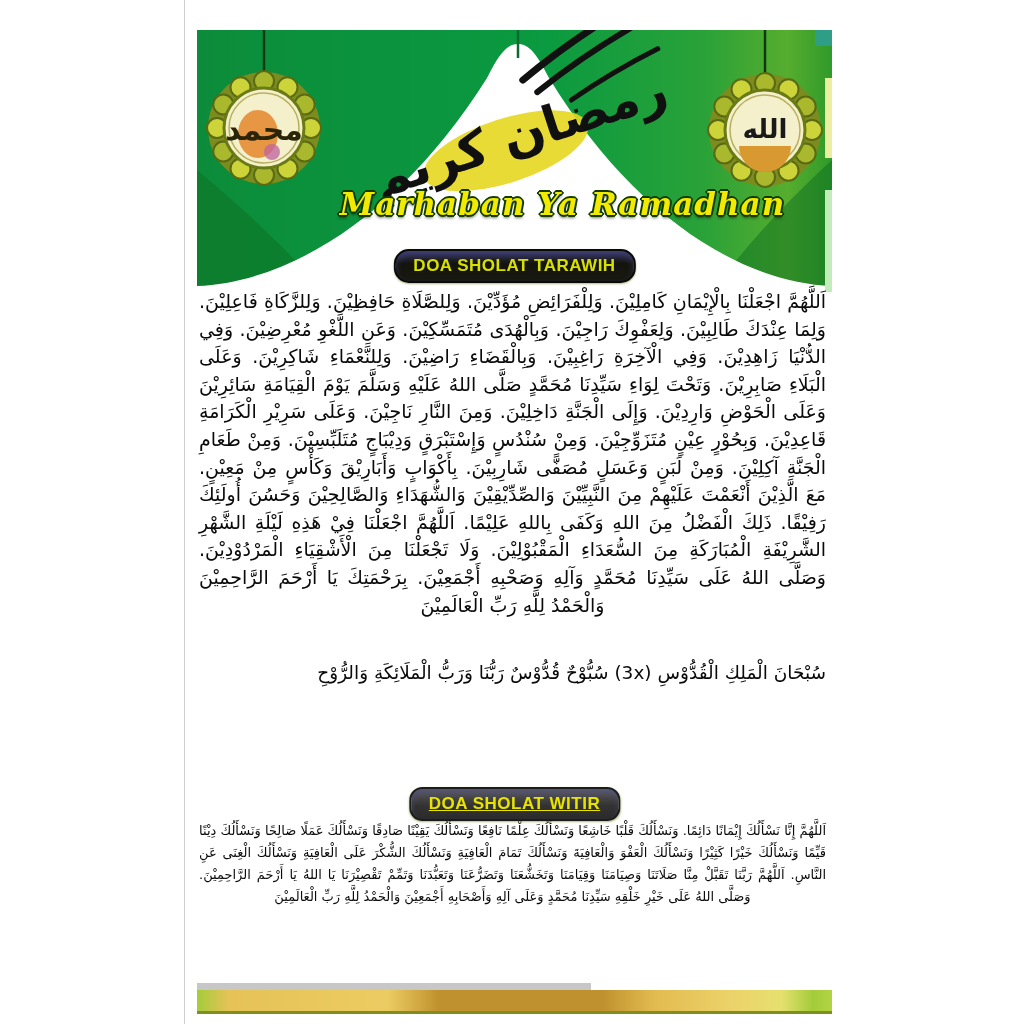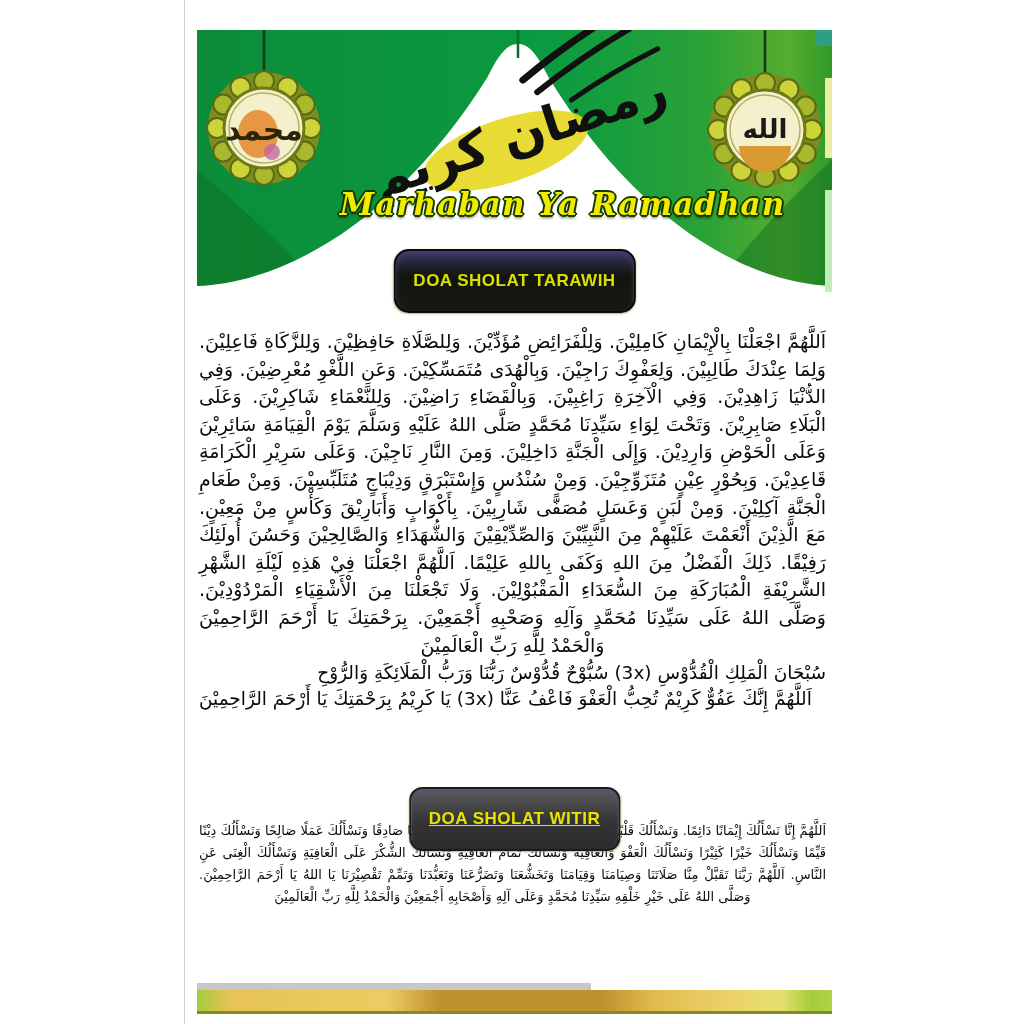--- a/index.html
+++ b/index.html
@@ -17,37 +17,37 @@
     font-family:"DejaVu Serif",serif;font-style:italic;font-weight:bold;
     font-size:31px;letter-spacing:1px;color:#f2ea00;
     text-shadow:-2px 0 #123b00,2px 0 #123b00,0 -2px #123b00,0 2px #123b00,
       -1px -1px #123b00,1px -1px #123b00,-1px 1px #123b00,1px 1px #123b00,
       0 3px 3px rgba(0,0,0,.55);padding-left:48px;}
 
   .banner{position:absolute;left:50%;transform:translateX(-50%);
     background:linear-gradient(180deg,#34345e 0%,#14140e 42%,#191912 100%);
     color:#d8e000;font-family:"Liberation Sans",sans-serif;font-weight:bold;
     font-size:17px;letter-spacing:.5px;white-space:nowrap;
-    padding:20px 18px;border-radius:15px;border:2px solid #0a0a06;
+    padding:5px 18px;border-radius:15px;border:2px solid #0a0a06;
     box-shadow:inset 0 4px 6px rgba(80,80,150,.45),0 1px 2px rgba(120,140,30,.6);
     z-index:2;}
   .banner.b1{top:219px;}
   .banner.b2{top:597px;}
   .banner.b3{top:757px;
     background:linear-gradient(180deg,#5c5c5c 0%,#333333 55%,#2b2b2b 100%);
     border-color:#1c1c1c;border-radius:13px;color:#e8e400;text-decoration:underline;}
   .banner-underline{position:absolute;top:783px;left:50%;
     transform:translateX(-50%);width:188px;height:5px;background:#dde23a;
     z-index:1;}
 
   .prayer{position:absolute;left:2px;right:6px;direction:rtl;color:#0a0a0a;
     text-align:justify;font-family:"DejaVu Sans",sans-serif;}
   .prayer p{margin:0;}
   .p1{top:258px;font-size:19px;line-height:27.6px;}
-  .p1 p{text-align-last:center;margin-top:40px;}
+  .p1 p{text-align-last:center;}
   .p2{top:630px;font-size:18.5px;line-height:25.5px;}
   .p2 .last-right{text-align-last:right;}
   .p2 .last-left{text-align-last:left;}
   .p3{top:790px;font-size:13px;line-height:22px;}
   .p3 p{text-align-last:center;}
 
   .footer-bar{position:absolute;top:953px;left:0;width:635px;}
   .footer-bar .gray{height:7px;width:62%;background:#c7c7c7;}
   .footer-bar .grad{height:21px;border-bottom:3px solid #7f8f1f;
     background:linear-gradient(90deg,#a4cc3a 0%,#e6c257 5%,#eccc62 30%,
@@ -132,21 +132,20 @@
 
   <div class="greeting">Marhaban Ya Ramadhan</div>
 
   <div class="banner b1">DOA SHOLAT TARAWIH</div>
   <div class="prayer p1">
     <p>اَللَّهُمَّ اجْعَلْنَا بِالْإِيْمَانِ كَامِلِيْنَ. وَلِلْفَرَائِضِ مُؤَدِّيْنَ. وَلِلصَّلَاةِ حَافِظِيْنَ. وَلِلزَّكَاةِ فَاعِلِيْنَ. وَلِمَا عِنْدَكَ طَالِبِيْنَ. وَلِعَفْوِكَ رَاجِيْنَ. وَبِالْهُدَى مُتَمَسِّكِيْنَ. وَعَنِ اللَّغْوِ مُعْرِضِيْنَ. وَفِي الدُّنْيَا زَاهِدِيْنَ. وَفِي الْآخِرَةِ رَاغِبِيْنَ. وَبِالْقَضَاءِ رَاضِيْنَ. وَلِلنَّعْمَاءِ شَاكِرِيْنَ. وَعَلَى الْبَلَاءِ صَابِرِيْنَ. وَتَحْتَ لِوَاءِ سَيِّدِنَا مُحَمَّدٍ صَلَّى اللهُ عَلَيْهِ وَسَلَّمَ يَوْمَ الْقِيَامَةِ سَائِرِيْنَ وَعَلَى الْحَوْضِ وَارِدِيْنَ. وَإِلَى الْجَنَّةِ دَاخِلِيْنَ. وَمِنَ النَّارِ نَاجِيْنَ. وَعَلَى سَرِيْرِ الْكَرَامَةِ قَاعِدِيْنَ. وَبِحُوْرٍ عِيْنٍ مُتَزَوِّجِيْنَ. وَمِنْ سُنْدُسٍ وَإِسْتَبْرَقٍ وَدِيْبَاجٍ مُتَلَبِّسِيْنَ. وَمِنْ طَعَامِ الْجَنَّةِ آكِلِيْنَ. وَمِنْ لَبَنٍ وَعَسَلٍ مُصَفًّى شَارِبِيْنَ. بِأَكْوَابٍ وَأَبَارِيْقَ وَكَأْسٍ مِنْ مَعِيْنٍ. مَعَ الَّذِيْنَ أَنْعَمْتَ عَلَيْهِمْ مِنَ النَّبِيِّيْنَ وَالصِّدِّيْقِيْنَ وَالشُّهَدَاءِ وَالصَّالِحِيْنَ وَحَسُنَ أُولَئِكَ رَفِيْقًا. ذَلِكَ الْفَضْلُ مِنَ اللهِ وَكَفَى بِاللهِ عَلِيْمًا. اَللَّهُمَّ اجْعَلْنَا فِيْ هَذِهِ لَيْلَةِ الشَّهْرِ الشَّرِيْفَةِ الْمُبَارَكَةِ مِنَ السُّعَدَاءِ الْمَقْبُوْلِيْنَ. وَلَا تَجْعَلْنَا مِنَ الْأَشْقِيَاءِ الْمَرْدُوْدِيْنَ. وَصَلَّى اللهُ عَلَى سَيِّدِنَا مُحَمَّدٍ وَآلِهِ وَصَحْبِهِ أَجْمَعِيْنَ. بِرَحْمَتِكَ يَا أَرْحَمَ الرَّاحِمِيْنَ وَالْحَمْدُ لِلَّهِ رَبِّ الْعَالَمِيْنَ</p>
   </div>
 
   <div class="prayer p2">
     <p class="last-right">سُبْحَانَ الْمَلِكِ الْقُدُّوْسِ (3x) سُبُّوْحٌ قُدُّوْسٌ رَبُّنَا وَرَبُّ الْمَلَائِكَةِ وَالرُّوْحِ</p>
-    <p class="last-left">اَللَّهُمَّ إِنَّكَ عَفُوٌّ كَرِيْمٌ تُحِبُّ الْعَفْوَ فَاعْفُ عَنَّا (3x) يَا كَرِيْمُ بِرَحْمَتِكَ يَا أَرْحَمَ الرَّاحِمِيْنَ</p>
   </div>
 
   <div class="banner-underline"></div>
   <div class="banner b3">DOA SHOLAT WITIR</div>
   <div class="prayer p3">
     <p>اَللَّهُمَّ إِنَّا نَسْأَلُكَ إِيْمَانًا دَائِمًا. وَنَسْأَلُكَ قَلْبًا خَاشِعًا وَنَسْأَلُكَ عِلْمًا نَافِعًا وَنَسْأَلُكَ يَقِيْنًا صَادِقًا وَنَسْأَلُكَ عَمَلًا صَالِحًا وَنَسْأَلُكَ دِيْنًا قَيِّمًا وَنَسْأَلُكَ خَيْرًا كَثِيْرًا وَنَسْأَلُكَ الْعَفْوَ وَالْعَافِيَةَ وَنَسْأَلُكَ تَمَامَ الْعَافِيَةِ وَنَسْأَلُكَ الشُّكْرَ عَلَى الْعَافِيَةِ وَنَسْأَلُكَ الْغِنَى عَنِ النَّاسِ. اَللَّهُمَّ رَبَّنَا تَقَبَّلْ مِنَّا صَلَاتَنَا وَصِيَامَنَا وَقِيَامَنَا وَتَخَشُّعَنَا وَتَضَرُّعَنَا وَتَعَبُّدَنَا وَتَمِّمْ تَقْصِيْرَنَا يَا اللهُ يَا أَرْحَمَ الرَّاحِمِيْنَ. وَصَلَّى اللهُ عَلَى خَيْرِ خَلْقِهِ سَيِّدِنَا مُحَمَّدٍ وَعَلَى آلِهِ وَأَصْحَابِهِ أَجْمَعِيْنَ وَالْحَمْدُ لِلَّهِ رَبِّ الْعَالَمِيْنَ</p>
   </div>
 
   <div class="footer-bar">
     <div class="gray"></div>

